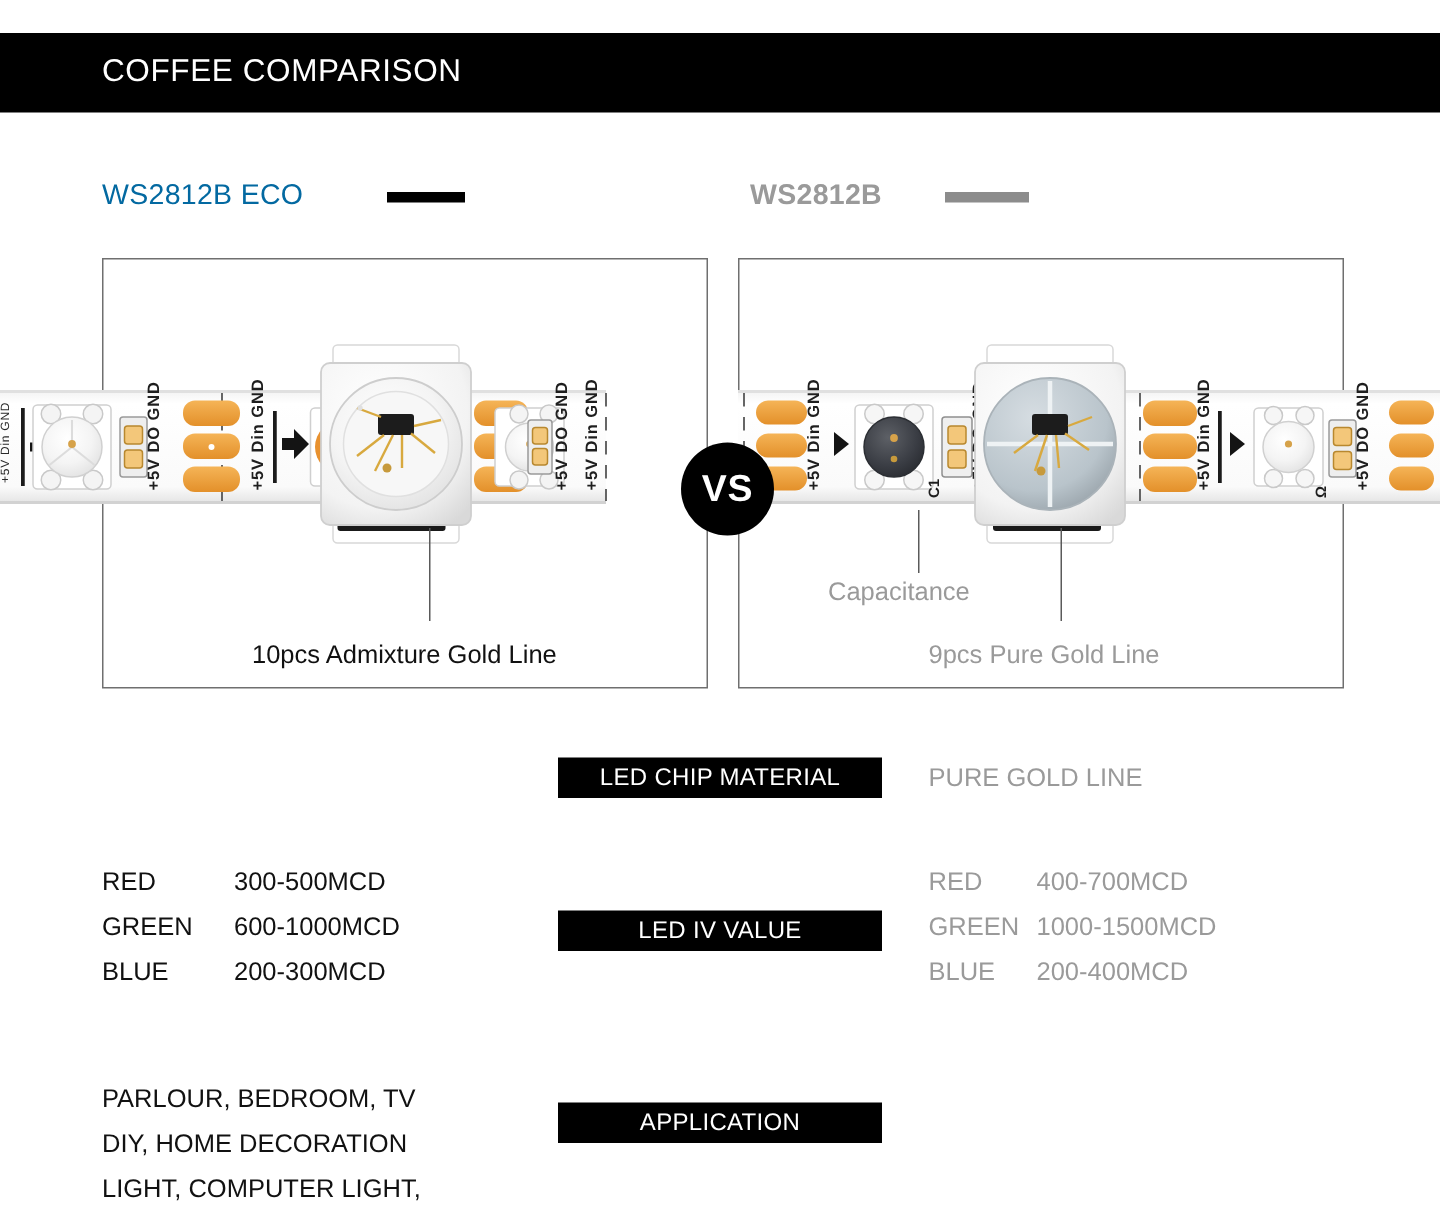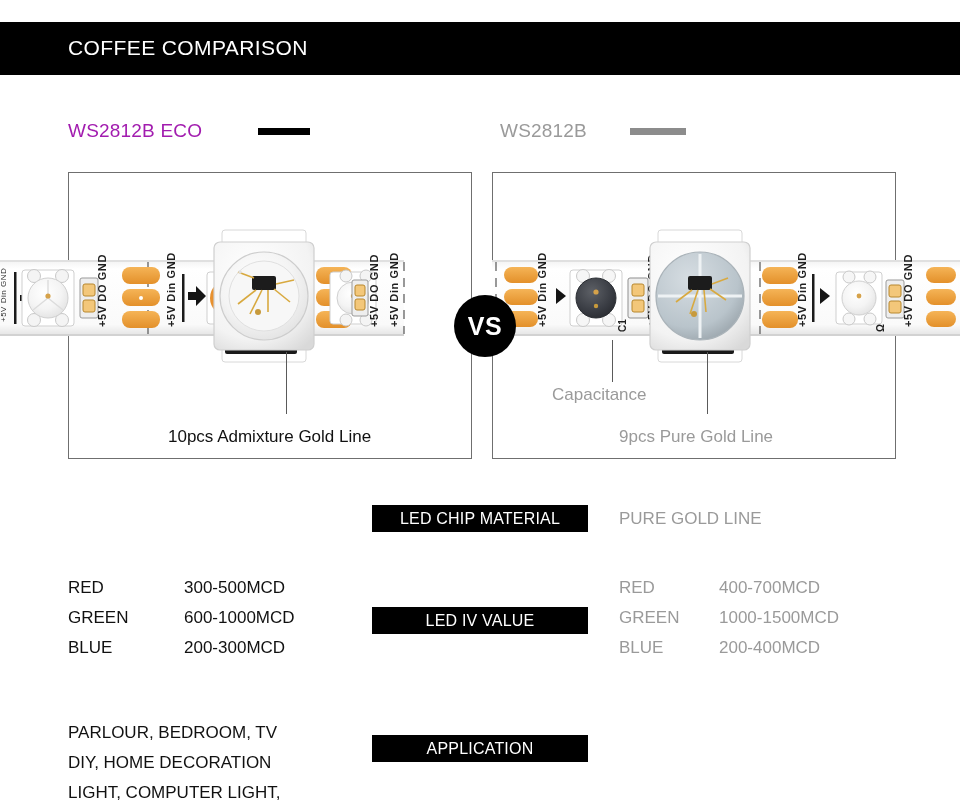--- a/index.html
+++ b/index.html
@@ -18,22 +18,22 @@
   }
   .header-title {
     position: absolute; left: 68px; top: 36px;
     font-size: 21px; letter-spacing: .4px; color: #ffffff; white-space: nowrap;
   }
 
   
   .prod-label {
     position: absolute; font-size: 19px; letter-spacing: .2px; white-space: nowrap;
   }
-  .prod-left  { left: 68px;  top: 120px; color: #a21caf; }
-  .prod-right { left: 500px; top: 120px; color: #9a9a9a; }
+  .prod-left  { left: 68px;  top: 120px; color: #0369a1; }
+  .prod-right { left: 500px; top: 120px; color: #9a9a9a; font-weight: bold; }
   .prod-rule { position: absolute; height: 7px; }
   .rule-left  { left: 258px; top: 128px; width: 52px; background: #000000; }
   .rule-right { left: 630px; top: 128px; width: 56px; background: #8c8c8c; }
 
   
   .panel {
     position: absolute; top: 172px; height: 287px;
     border: 1px solid #6f6f6f; background: #ffffff; overflow: hidden;
   }
   .panel-left  { left: 68px;  width: 404px; }
@@ -64,21 +64,21 @@
   
   .cmp-band {
     position: absolute; left: 372px; width: 216px; height: 27px;
     background: #000000; color: #ffffff;
     display: flex; align-items: center; justify-content: center;
     font-size: 16px; letter-spacing: .2px; white-space: nowrap;
   }
   .cmp-col { position: absolute; font-size: 17px; line-height: 30px; white-space: nowrap; }
   .cmp-left  { color: #111111; }
   .cmp-right { color: #9a9a9a; }
-  .kv { display: flex; gap: 28px; }
+  .kv { display: flex; }
   .kv .k { display: inline-block; }
   .kv .v { display: inline-block; }
 </style>
 </head>
 <body>
 
 <div class="page">
 
   <div class="header-bar"></div>
   <div class="header-title">COFFEE COMPARISON</div>

